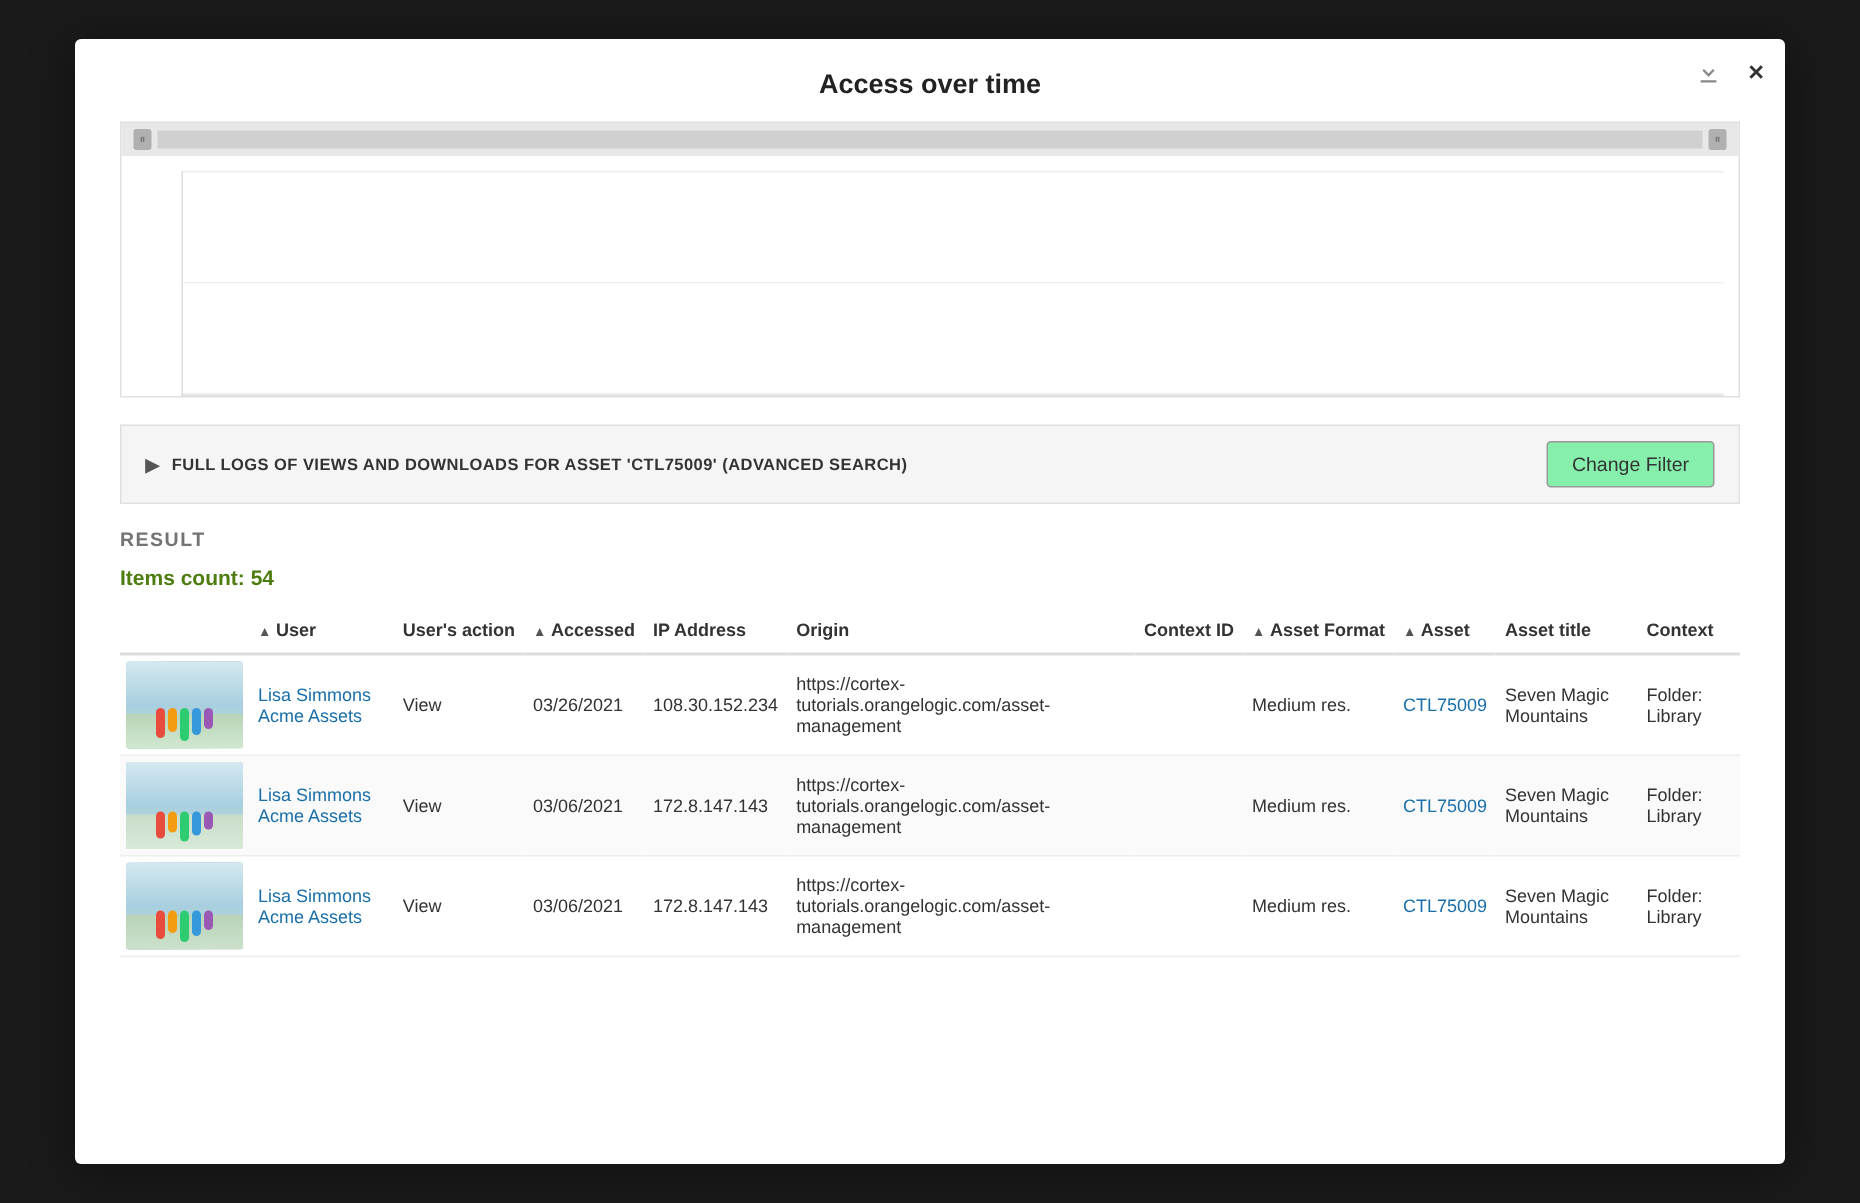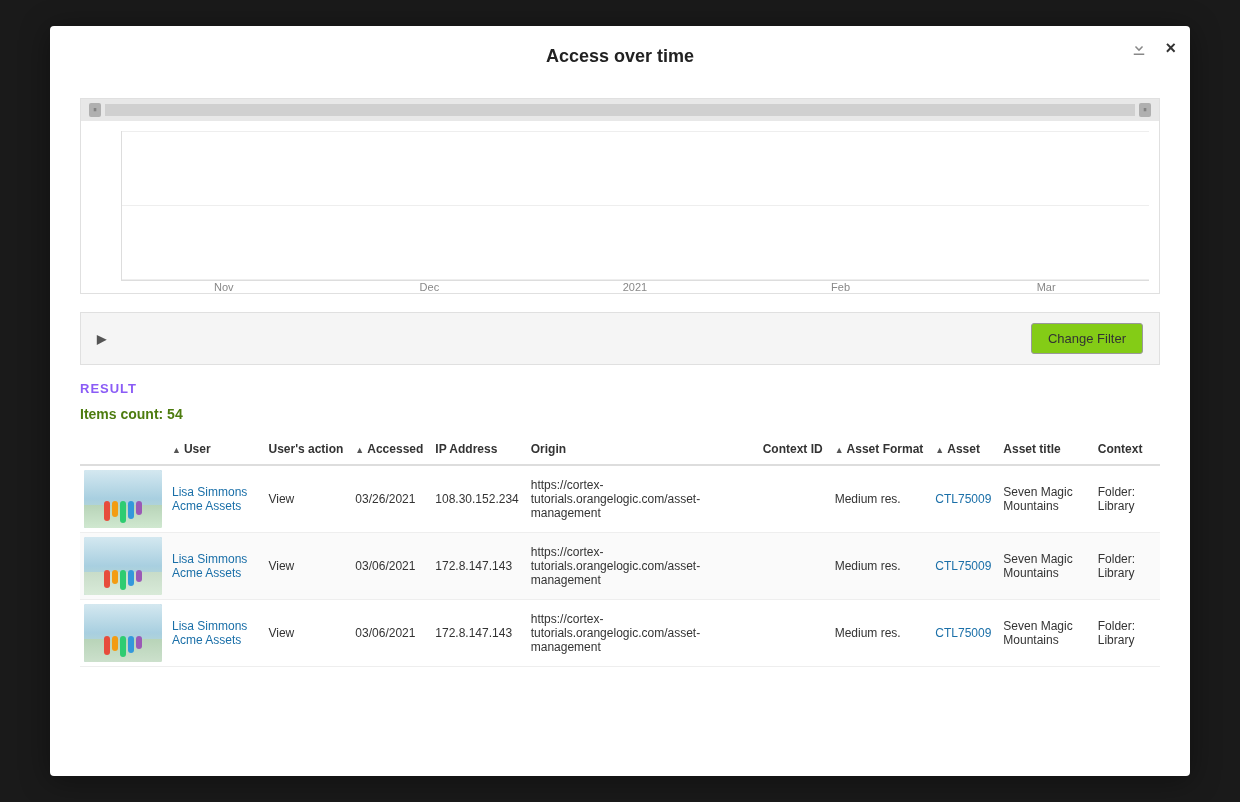--- a/index.html
+++ b/index.html
@@ -28,21 +28,21 @@
       cursor: pointer;
       color: #333;
       background: none;
       border: none;
       font-weight: bold;
     }
     .modal-title {
       text-align: center;
       font-size: 18px;
       font-weight: bold;
-      margin-bottom: 31px;
+      margin-bottom: 14px;
       color: #222;
     }
     .chart-area {
       position: relative;
       border: 1px solid #e0e0e0;
       background: #fff;
       margin-bottom: 18px;
     }
     .chart-slider {
       width: 100%;
@@ -154,35 +154,35 @@
       font-size: 11px;
       font-weight: bold;
       color: #333;
       letter-spacing: 0.3px;
     }
     .filter-arrow {
       font-size: 12px;
       color: #555;
     }
     .change-filter-btn {
-      background: #84cc16;
+      background: #86efac;
       border: 1px solid #999;
       border-radius: 3px;
       padding: 7px 16px;
       font-size: 13px;
       cursor: pointer;
       color: #333;
     }
     .result-section {
       margin-bottom: 10px;
     }
     .result-label {
       font-size: 13px;
       font-weight: bold;
-      color: #8b5cf6;
+      color: #737373;
       letter-spacing: 1px;
       margin-bottom: 10px;
     }
     .pagination-row {
       display: flex;
       align-items: center;
       justify-content: space-between;
       margin-bottom: 12px;
     }
     .items-count {
@@ -358,32 +358,26 @@
         <div class="bar-group">
           <div class="bar" style="height:18%;"></div>
           <div class="bar" style="height:38%;"></div>
           <div class="bar" style="height:20%;"></div>
           <div class="bar" style="height:8%;"></div>
           <div class="bar" style="height:8%;"></div>
         </div>
       </div>
     </div>
 
-    <div class="chart-x-labels">
-      <span class="x-label">Nov</span>
-      <span class="x-label">Dec</span>
-      <span class="x-label">2021</span>
-      <span class="x-label">Feb</span>
-      <span class="x-label">Mar</span>
-    </div>
   </div>
 
   <div class="filter-row">
     <div class="filter-text">
       <span class="filter-arrow">▶</span>
+      <span>FULL LOGS OF VIEWS AND DOWNLOADS FOR ASSET 'CTL75009' (ADVANCED SEARCH)</span>
     </div>
     <button class="change-filter-btn">Change Filter</button>
   </div>
 
   <div class="result-section">
     <div class="result-label">RESULT</div>
 
     <div class="pagination-row">
       <div class="items-count">Items count: 54</div>
     </div>

